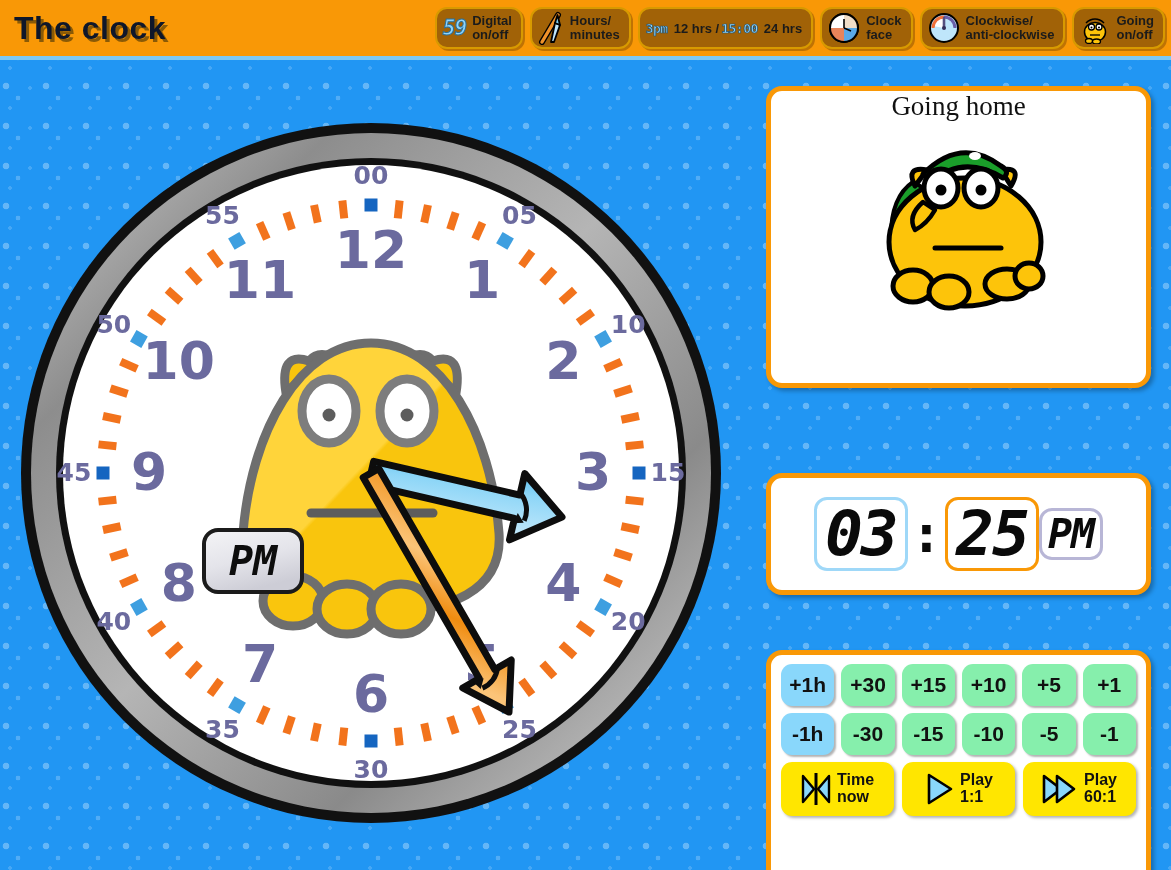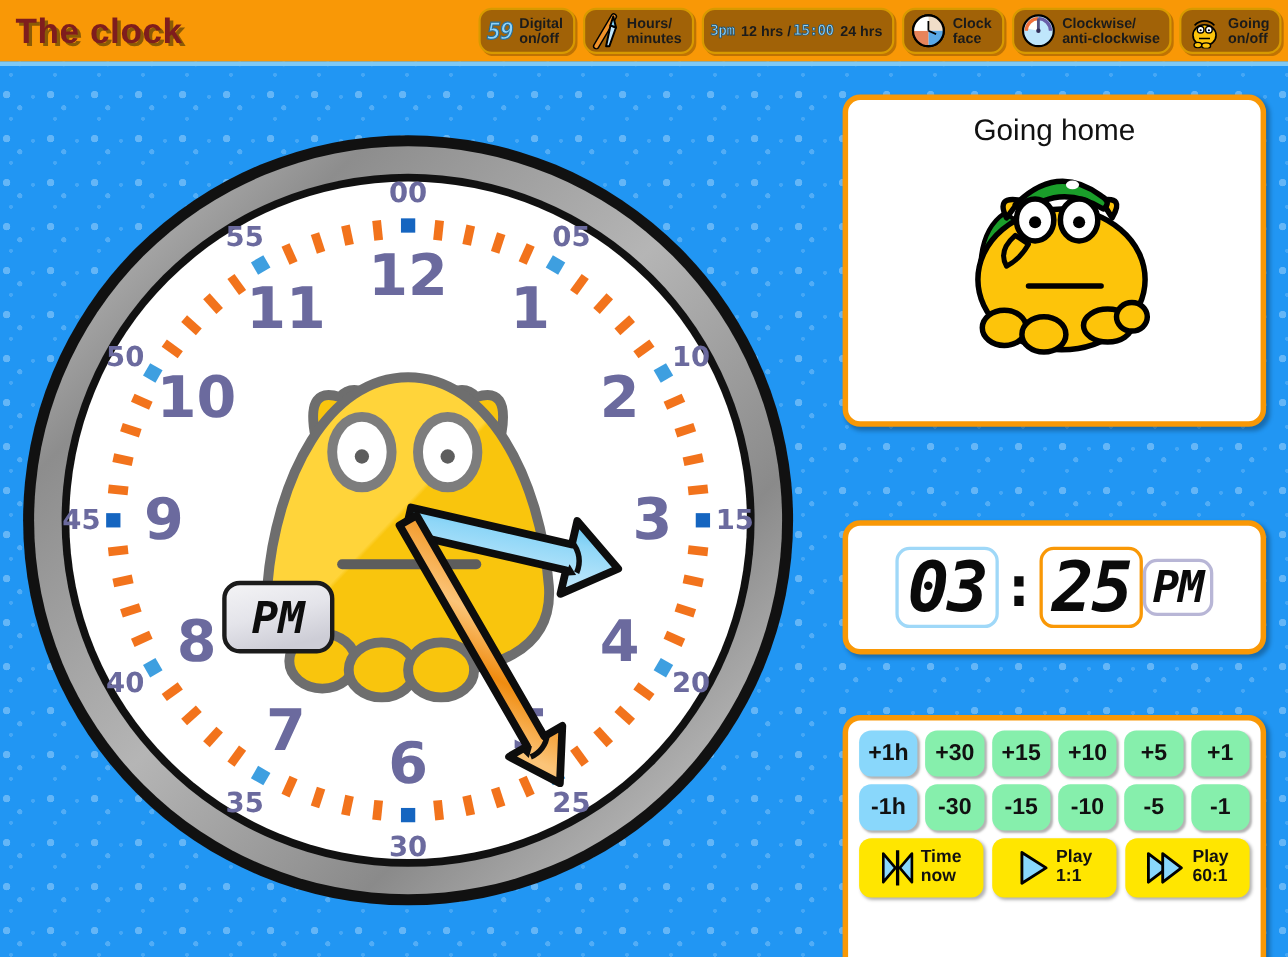--- a/index.html
+++ b/index.html
@@ -43,21 +43,21 @@
     position: absolute;
     left: 0; bottom: -4px;
     width: 100%; height: 4px;
     background: #7ec9f5;
   }
 
   #app-title {
     margin-left: 14px;
     font-size: 32px;
     font-weight: bold;
-    color: #7f1d1d;
+    color: #0f172a;
     letter-spacing: 0.5px;
     text-shadow: 3px 3px 0 #8a5a06;
     white-space: nowrap;
     flex: 0 0 auto;
   }
 
   #toolbar {
     margin-left: auto;
     margin-right: 6px;
     display: flex;
@@ -125,24 +125,23 @@
     position: absolute;
     background: #ffffff;
     border: 5px solid #f99806;
     border-radius: 16px;
     box-shadow: 3px 3px 4px rgba(0,0,0,0.28);
   }
 
   #event-panel { left: 766px; top: 86px; width: 385px; height: 302px; }
   #event-title {
     text-align: center;
-    margin-top: 12px;
     font-size: 27px;
     color: #111;
-    font-family: Liberation Sans, sans-serif;
+    font-family: Liberation Serif, serif;
   }
   #event-art { display: block; margin: 2px auto 0; }
 
   #digital-panel {
     left: 766px; top: 473px; width: 385px; height: 122px;
     display: flex; align-items: center; justify-content: center; gap: 0;
   }
   .dig-box {
     border: 3px solid #9fd8f8;
     border-radius: 13px;

